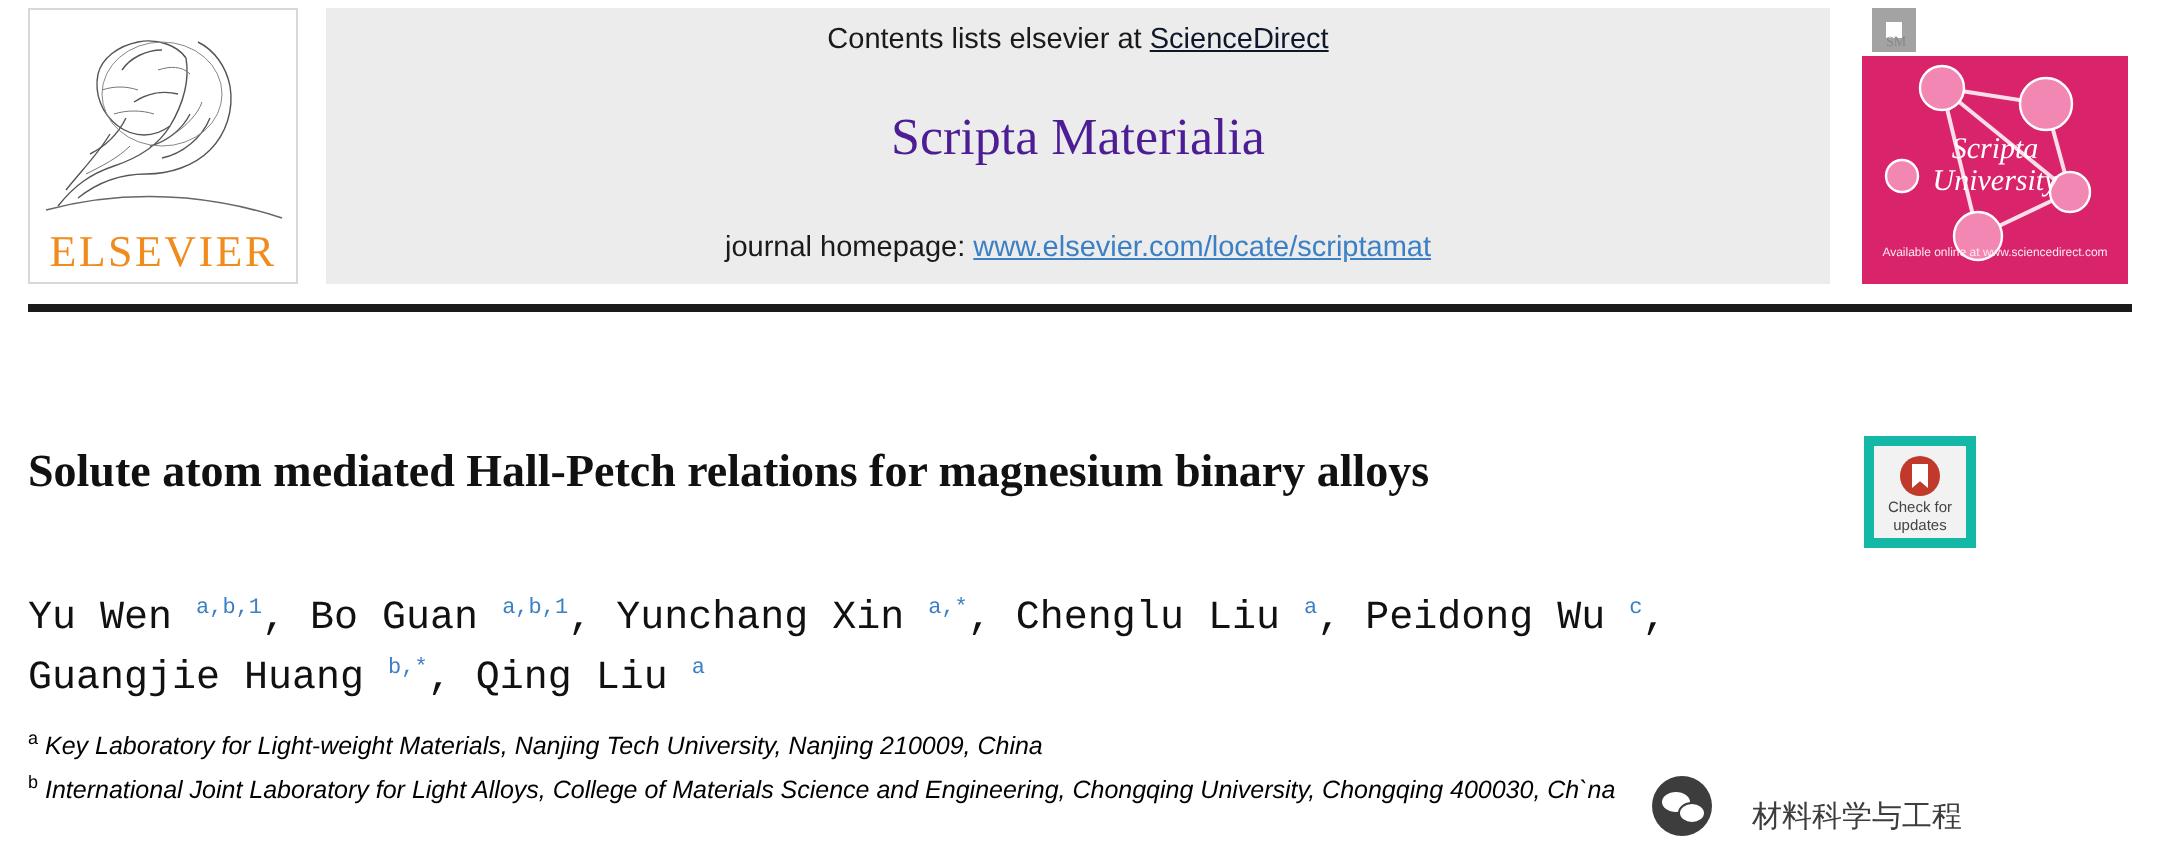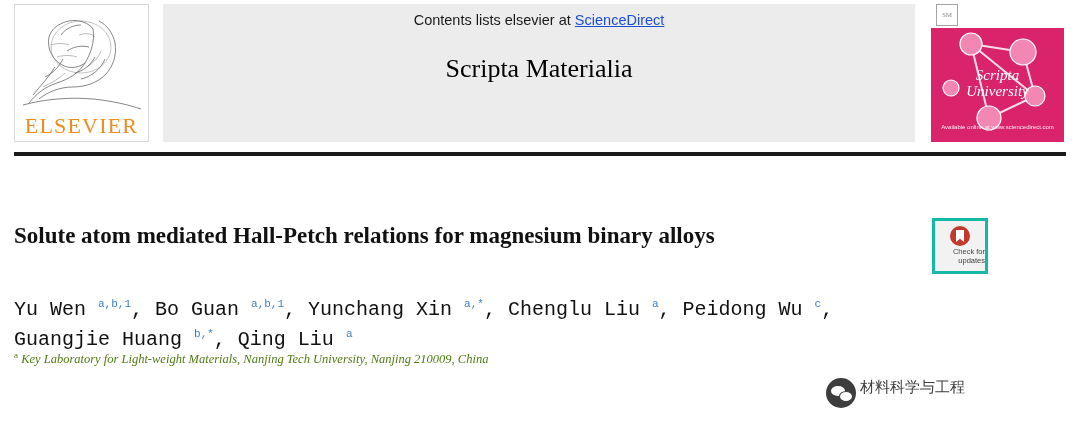--- a/index.html
+++ b/index.html
@@ -59,31 +59,31 @@
   .contents-line {
     position: absolute;
     left: 0; top: 8px;
     width: 752px;
     text-align: center;
     font-family: "Liberation Sans", sans-serif;
     font-size: 14.5px;
     color: #1a1a1a;
   }
   .contents-line .sd-link {
-    color: #1d4ed8;
+    color: #0f172a;
     text-align: center;
   }
   .journal-title {
     position: absolute;
     left: 0; top: 50px;
     width: 752px;
     text-align: center;
     font-family: "Liberation Serif", serif;
     font-size: 26px;
-    color: #000000;
+    color: #4c1d95;
   }
   .journal-home {
     position: absolute;
     left: 0; top: 112px;
     width: 752px;
     text-align: center;
     font-family: "Liberation Sans", sans-serif;
     font-size: 14.5px;
     color: #1a1a1a;
   }
@@ -104,21 +104,21 @@
     left: 0; top: 0;
     width: 133px;
     height: 26px;
     background: #ffffff;
   }
   .cover-mini-logo {
     position: absolute;
     left: 5px; top: 2px;
     width: 22px;
     height: 22px;
-    border: 1px solid #a3a3a3;
+    border: 7px solid #a3a3a3;
     box-sizing: border-box;
     font-size: 7px;
     color: #888;
     text-align: center;
     line-height: 20px;
   }
   .cover-title {
     position: absolute;
     left: 0; top: 54px;
     width: 133px;
@@ -175,44 +175,44 @@
     color: #111111;
   }
   .authors sup {
     font-size: 11px;
     vertical-align: super;
     color: #3b7fc4;
   }
 
   .affiliations {
     position: absolute;
-    left: 14px; top: 348px;
+    left: 14px; top: 362px;
     width: 960px;
-    font-family: Liberation Serif, serif;
+    font-family: Liberation Sans, sans-serif;
     font-size: 12.5px;
     font-style: italic;
     line-height: 1.58;
-    color: #4d7c0f;
+    color: #000000;
   }
   .affiliations .aff-mark {
     font-style: normal;
     font-size: 9px;
     vertical-align: super;
   }
 
   
   .crossmark {
     position: absolute;
     left: 932px; top: 218px;
     width: 56px;
     height: 56px;
     background: #f2f2f2;
-    border: 3px solid #14b8a6;
+    border: 5px solid #14b8a6;
     box-sizing: border-box;
-    text-align: right;
+    text-align: center;
   }
   .crossmark .cm-circle {
     margin: 5px auto 1px auto;
     width: 20px;
     height: 20px;
     border-radius: 50%;
     background: #c0392b;
     position: relative;
   }
   .crossmark .cm-circle::after {
@@ -231,22 +231,22 @@
     line-height: 1.25;
   }
 
   
   .wechat-mark {
     position: absolute;
     left: 826px; top: 378px;
     width: 250px;
     height: 40px;
     display: flex;
-    align-items: flex-start;
-    gap: 4px;
+    align-items: flex-end;
+    gap: 20px;
   }
   .wechat-logo {
     width: 30px;
     height: 30px;
     border-radius: 50%;
     background: #3d3d3d;
     position: relative;
     flex: 0 0 auto;
   }
   .wechat-logo::before {
@@ -310,20 +310,23 @@
       <path d="M8 98 C30 92 54 90 78 92 C98 94 114 98 126 102" stroke="#666666" stroke-width="0.8" fill="none"></path>
     </svg>
     <div class="elsevier-word">ELSEVIER</div>
   </div>
 
   <div class="journal-box">
     <div class="contents-line">
       <span>Contents lists elsevier at </span><a class="sd-link" href="#">ScienceDirect</a>
     </div>
     <div class="journal-title">Scripta Materialia</div>
+    <div class="journal-home">
+      <span>journal homepage: </span><a class="home-link" href="#">www.elsevier.com/locate/scriptamat</a>
+    </div>
   </div>
 
   <div class="cover-thumb">
     <svg class="cover-mol" viewBox="0 0 133 116" xmlns="http://www.w3.org/2000/svg">
       <rect x="0" y="0" width="133" height="116" fill="#d9246c"></rect>
       <g stroke="#ffffff" stroke-width="2" opacity="0.85">
         <line x1="40" y1="18" x2="92" y2="26"></line>
         <line x1="92" y1="26" x2="104" y2="70"></line>
         <line x1="104" y1="70" x2="58" y2="92"></line>
         <line x1="58" y1="92" x2="40" y2="18"></line>
@@ -349,20 +352,21 @@
 </div>
 
 <div class="rule-thick"></div>
 
 <h1 class="article-title">Solute atom mediated Hall-Petch relations for magnesium binary alloys</h1>
 
 <div class="authors">Yu Wen <sup>a,b,1</sup>, Bo Guan <sup>a,b,1</sup>, Yunchang Xin <sup>a,*</sup>, Chenglu Liu <sup>a</sup>, Peidong Wu <sup>c</sup>, Guangjie Huang <sup>b,*</sup>, Qing Liu <sup>a</sup></div>
 
 <div class="affiliations">
     <div><span class="aff-mark">a</span> <span>Key Laboratory for Light-weight Materials, Nanjing Tech University, Nanjing 210009, China</span></div>
+    <div><span class="aff-mark">b</span> <span>International Joint Laboratory for Light Alloys, College of Materials Science and Engineering, Chongqing University, Chongqing 400030, Ch`na</span></div>
   </div>
 
 <div class="crossmark">
   <div class="cm-circle"></div>
   <div class="cm-l1">Check for</div>
   <div class="cm-l2">updates</div>
 </div>
 
 <div class="wechat-mark">
   <div class="wechat-logo"></div>

